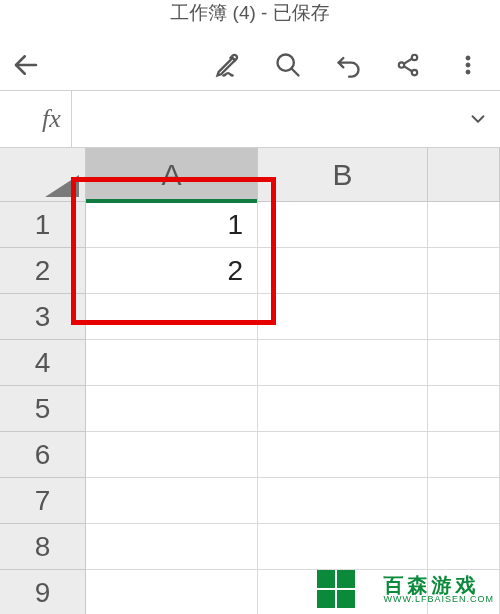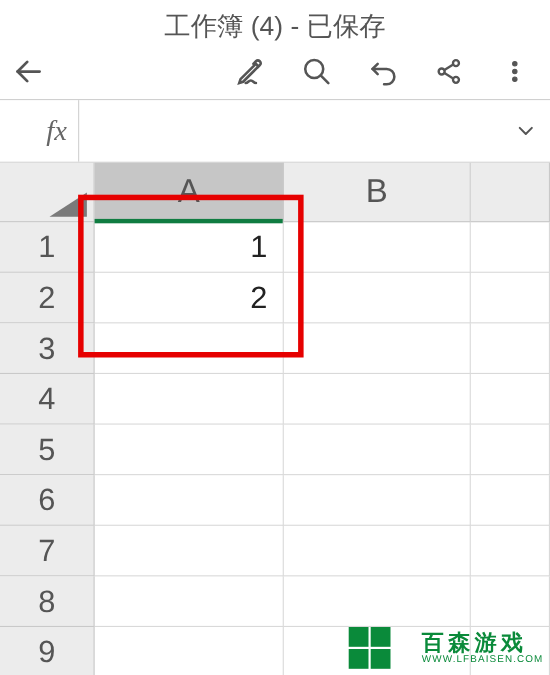--- a/index.html
+++ b/index.html
@@ -1,18 +1,18 @@
 <!DOCTYPE html>
 <html><head>
   <meta charset="utf-8">
   <style>
     * { margin:0; padding:0; box-sizing:border-box; font-family: Arial, "Microsoft YaHei", sans-serif; }
     body { width:500px; height:614px; background:#fff; overflow:hidden; position:relative; }
 
-    .titlebar { height:40px; display:flex; align-items:flex-end; justify-content:center; color:#555; font-size:24px; position:relative; }
+    .titlebar { height:40px; display:flex; align-items:flex-start; justify-content:center; color:#555; font-size:19px; position:relative; }
 
     .toolbar { height:50px; display:flex; align-items:center; padding:0 10px; }
     .toolbar .back { flex:0 0 auto; margin-right:auto; }
     .toolbar .icons { display:flex; align-items:center; gap:28px; margin-right:6px; }
     .tb-icon { width:32px; height:32px; display:flex; align-items:center; justify-content:center; color:#555; }
     .tb-icon svg { stroke:#555; }
 
     .fxbar { height:58px; display:flex; align-items:center; border-top:1px solid #d0d0d0; border-bottom:1px solid #d0d0d0; }
     .fxlabel { width:72px; height:100%; display:flex; align-items:center; justify-content:center; font-style:italic; font-family:"Times New Roman",serif; font-size:26px; color:#666; border-right:1px solid #d0d0d0;padding-left:32px; }
     .fxinput { flex:1; height:100%; padding:0 10px; font-size:18px; display:flex; align-items:center; }

